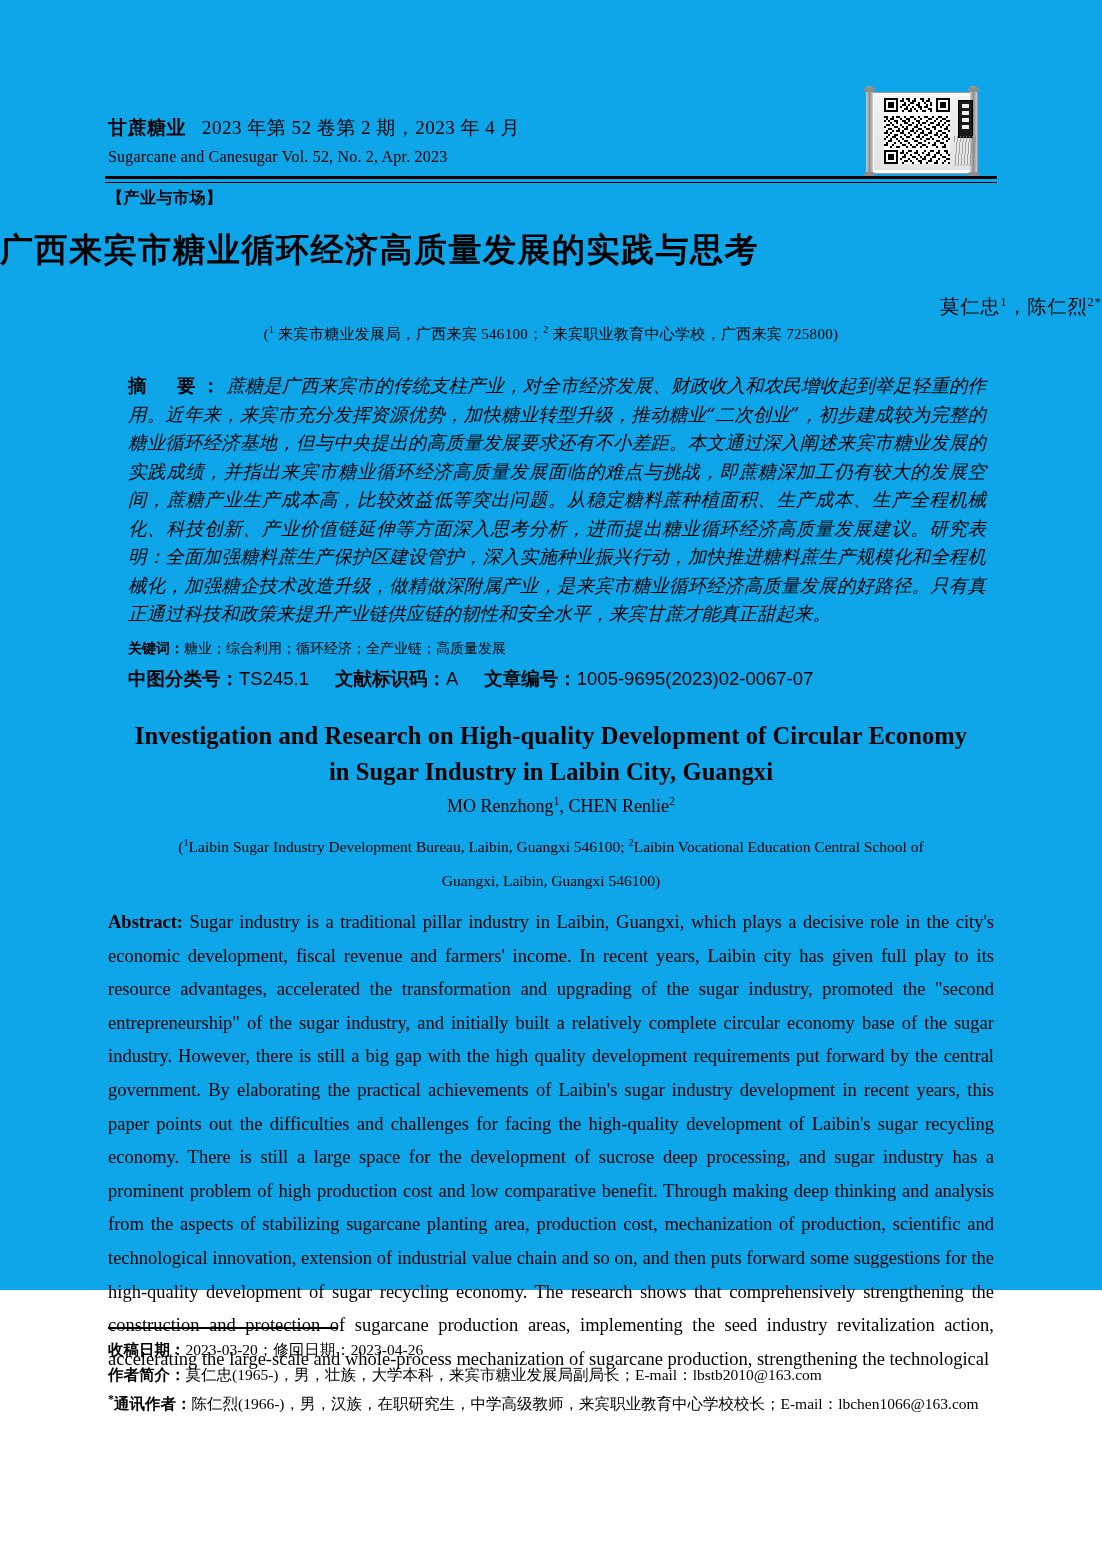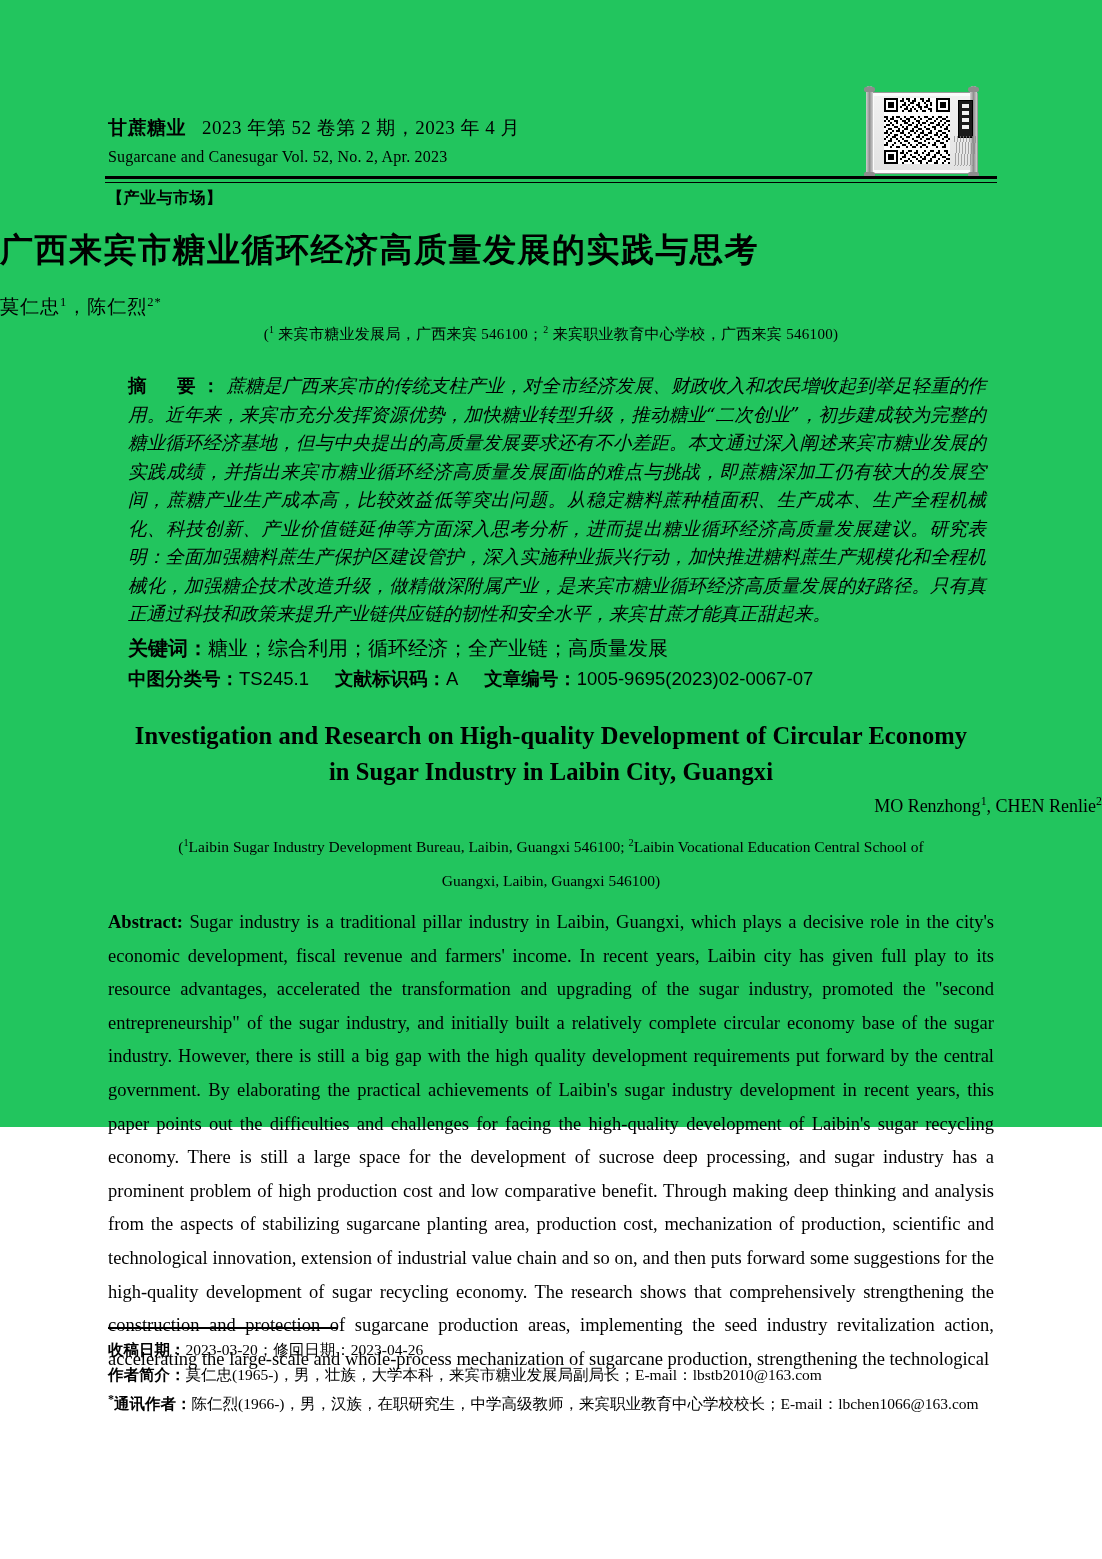--- a/index.html
+++ b/index.html
@@ -12,22 +12,22 @@
     height: 1559px;
     position: relative;
     font-family: "Liberation Serif", "DejaVu Serif", serif;
     color: #000000;
     overflow: hidden;
   }
   .page {
     position: absolute;
     left: 0; top: 0;
     width: 1102px;
-    height: 1127px;
-    background: #22c55e;
+    height: 1290px;
+    background: #0ea5e9;
   }
 
   
   .masthead {
     position: absolute;
     left: 108px;
     top: 112px;
     width: 700px;
   }
   .masthead-line1 {
@@ -153,21 +153,21 @@
     text-align: left;
     font-family: "DejaVu Sans", "Liberation Sans", sans-serif;
     font-weight: bold;
     font-size: 33px;
     letter-spacing: 1.5px;
   }
   .cn-authors {
     position: absolute;
     left: 0; right: 0;
     top: 294px;
-    text-align: left;
+    text-align: right;
     font-size: 19px;
     letter-spacing: 1px;
   }
   .cn-affil {
     position: absolute;
     left: 0; right: 0;
     top: 324px;
     text-align: center;
     font-size: 15px;
     letter-spacing: 0.3px;
@@ -192,21 +192,21 @@
     font-style: normal;
     font-weight: bold;
     letter-spacing: 6px;
   }
   .cn-keywords {
     position: absolute;
     left: 128px;
     top: 634px;
     width: 858px;
     font-family: "DejaVu Serif", "Liberation Serif", serif;
-    font-size: 20px;
+    font-size: 14px;
     line-height: 29px;
   }
   .cn-keywords .lbl { font-weight: bold; }
   .cn-class {
     position: absolute;
     left: 128px;
     top: 664px;
     width: 858px;
     font-family: Liberation Sans, sans-serif;
     font-size: 18.5px;
@@ -225,21 +225,21 @@
     font-family: "Liberation Serif", "DejaVu Serif", serif;
     font-weight: bold;
     font-size: 24.5px;
     line-height: 36px;
     letter-spacing: 0.1px;
   }
   .en-authors {
     position: absolute;
     left: 0; right: 0;
     top: 794px;
-    text-align: right;
+    text-align: center;
     font-size: 18px;
     padding-left: 20px;
   }
   .en-affil {
     position: absolute;
     left: 150px;
     top: 826px;
     width: 802px;
     text-align: center;
     font-size: 15.5px;
@@ -551,21 +551,21 @@
 
   <div class="column-tag">【产业与市场】</div>
 
   <div class="cn-title">广西来宾市糖业循环经济高质量发展的实践与思考</div>
 
   <div class="cn-authors">
     <span>莫仁忠</span><sup>1</sup><span>，陈仁烈</span><sup>2*</sup>
   </div>
 
   <div class="cn-affil">
-    <span>(</span><sup>1</sup><span> 来宾市糖业发展局，广西来宾 546100；</span><sup>2</sup><span> 来宾职业教育中心学校，广西来宾 546100)</span>
+    <span>(</span><sup>1</sup><span> 来宾市糖业发展局，广西来宾 546100；</span><sup>2</sup><span> 来宾职业教育中心学校，广西来宾 725800)</span>
   </div>
 
   <div class="cn-abstract">
     <span class="lbl">摘　要：</span><span>蔗糖是广西来宾市的传统支柱产业，对全市经济发展、财政收入和农民增收起到举足轻重的作用。近年来，来宾市充分发挥资源优势，加快糖业转型升级，推动糖业“二次创业”，初步建成较为完整的糖业循环经济基地，但与中央提出的高质量发展要求还有不小差距。本文通过深入阐述来宾市糖业发展的实践成绩，并指出来宾市糖业循环经济高质量发展面临的难点与挑战，即蔗糖深加工仍有较大的发展空间，蔗糖产业生产成本高，比较效益低等突出问题。从稳定糖料蔗种植面积、生产成本、生产全程机械化、科技创新、产业价值链延伸等方面深入思考分析，进而提出糖业循环经济高质量发展建议。研究表明：全面加强糖料蔗生产保护区建设管护，深入实施种业振兴行动，加快推进糖料蔗生产规模化和全程机械化，加强糖企技术改造升级，做精做深附属产业，是来宾市糖业循环经济高质量发展的好路径。只有真正通过科技和政策来提升产业链供应链的韧性和安全水平，来宾甘蔗才能真正甜起来。</span>
   </div>
 
   <div class="cn-keywords">
     <span class="lbl">关键词：</span><span>糖业；综合利用；循环经济；全产业链；高质量发展</span>
   </div>
 

